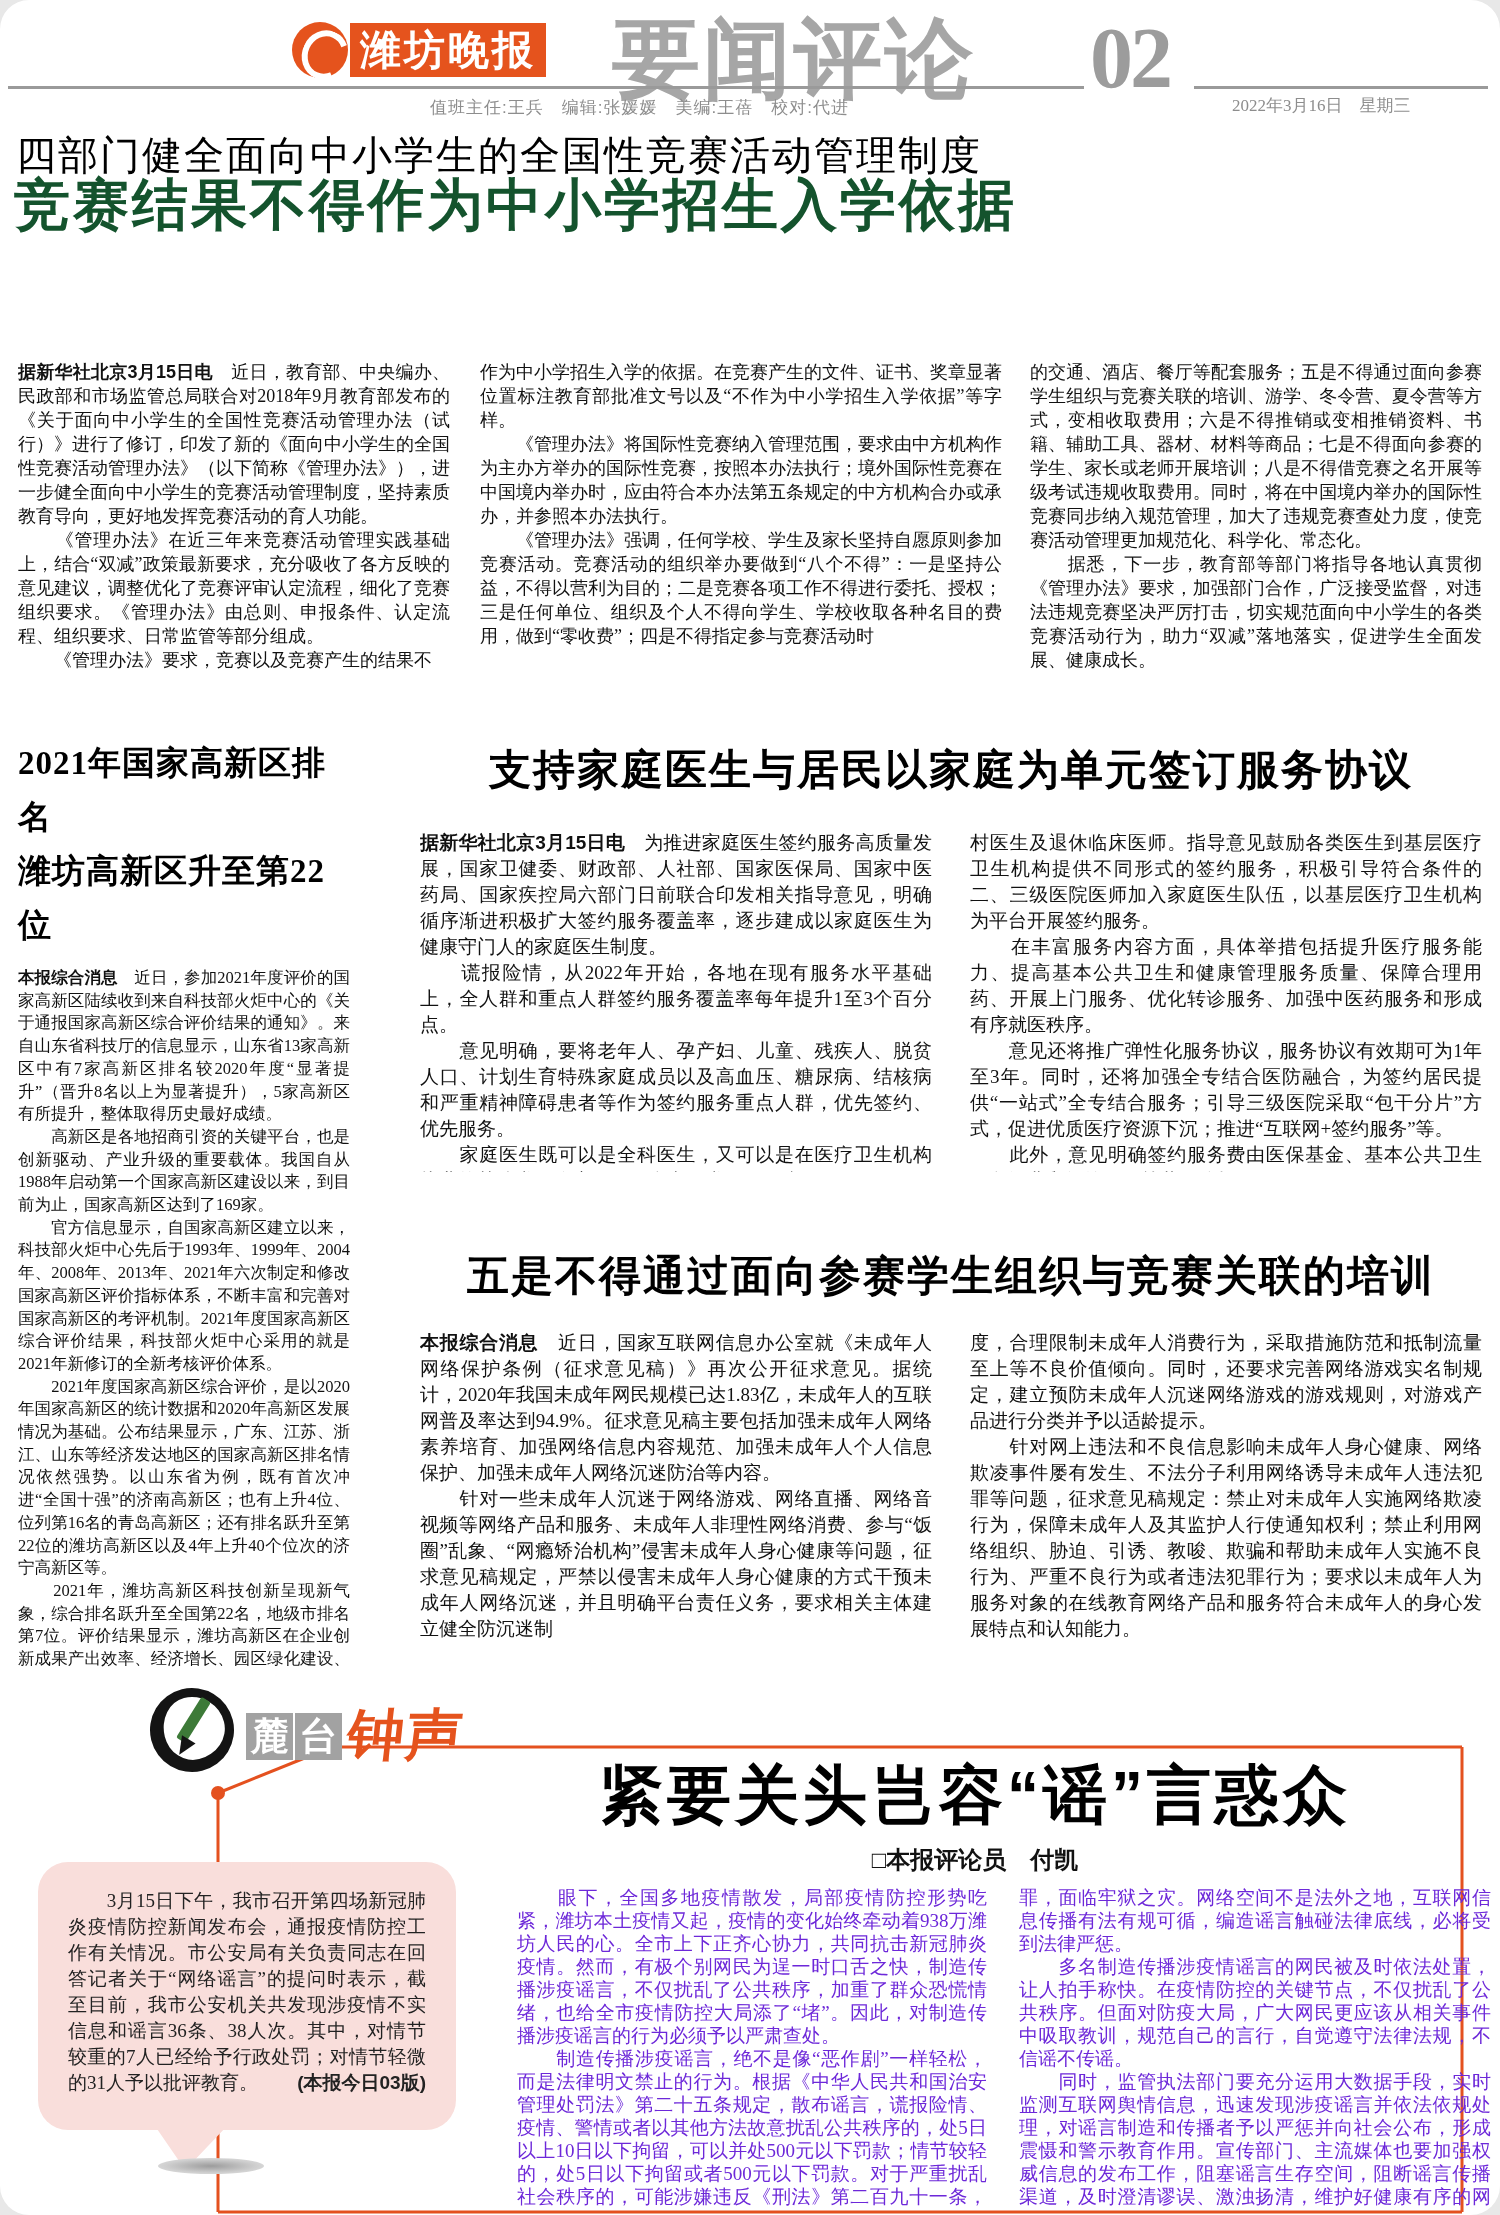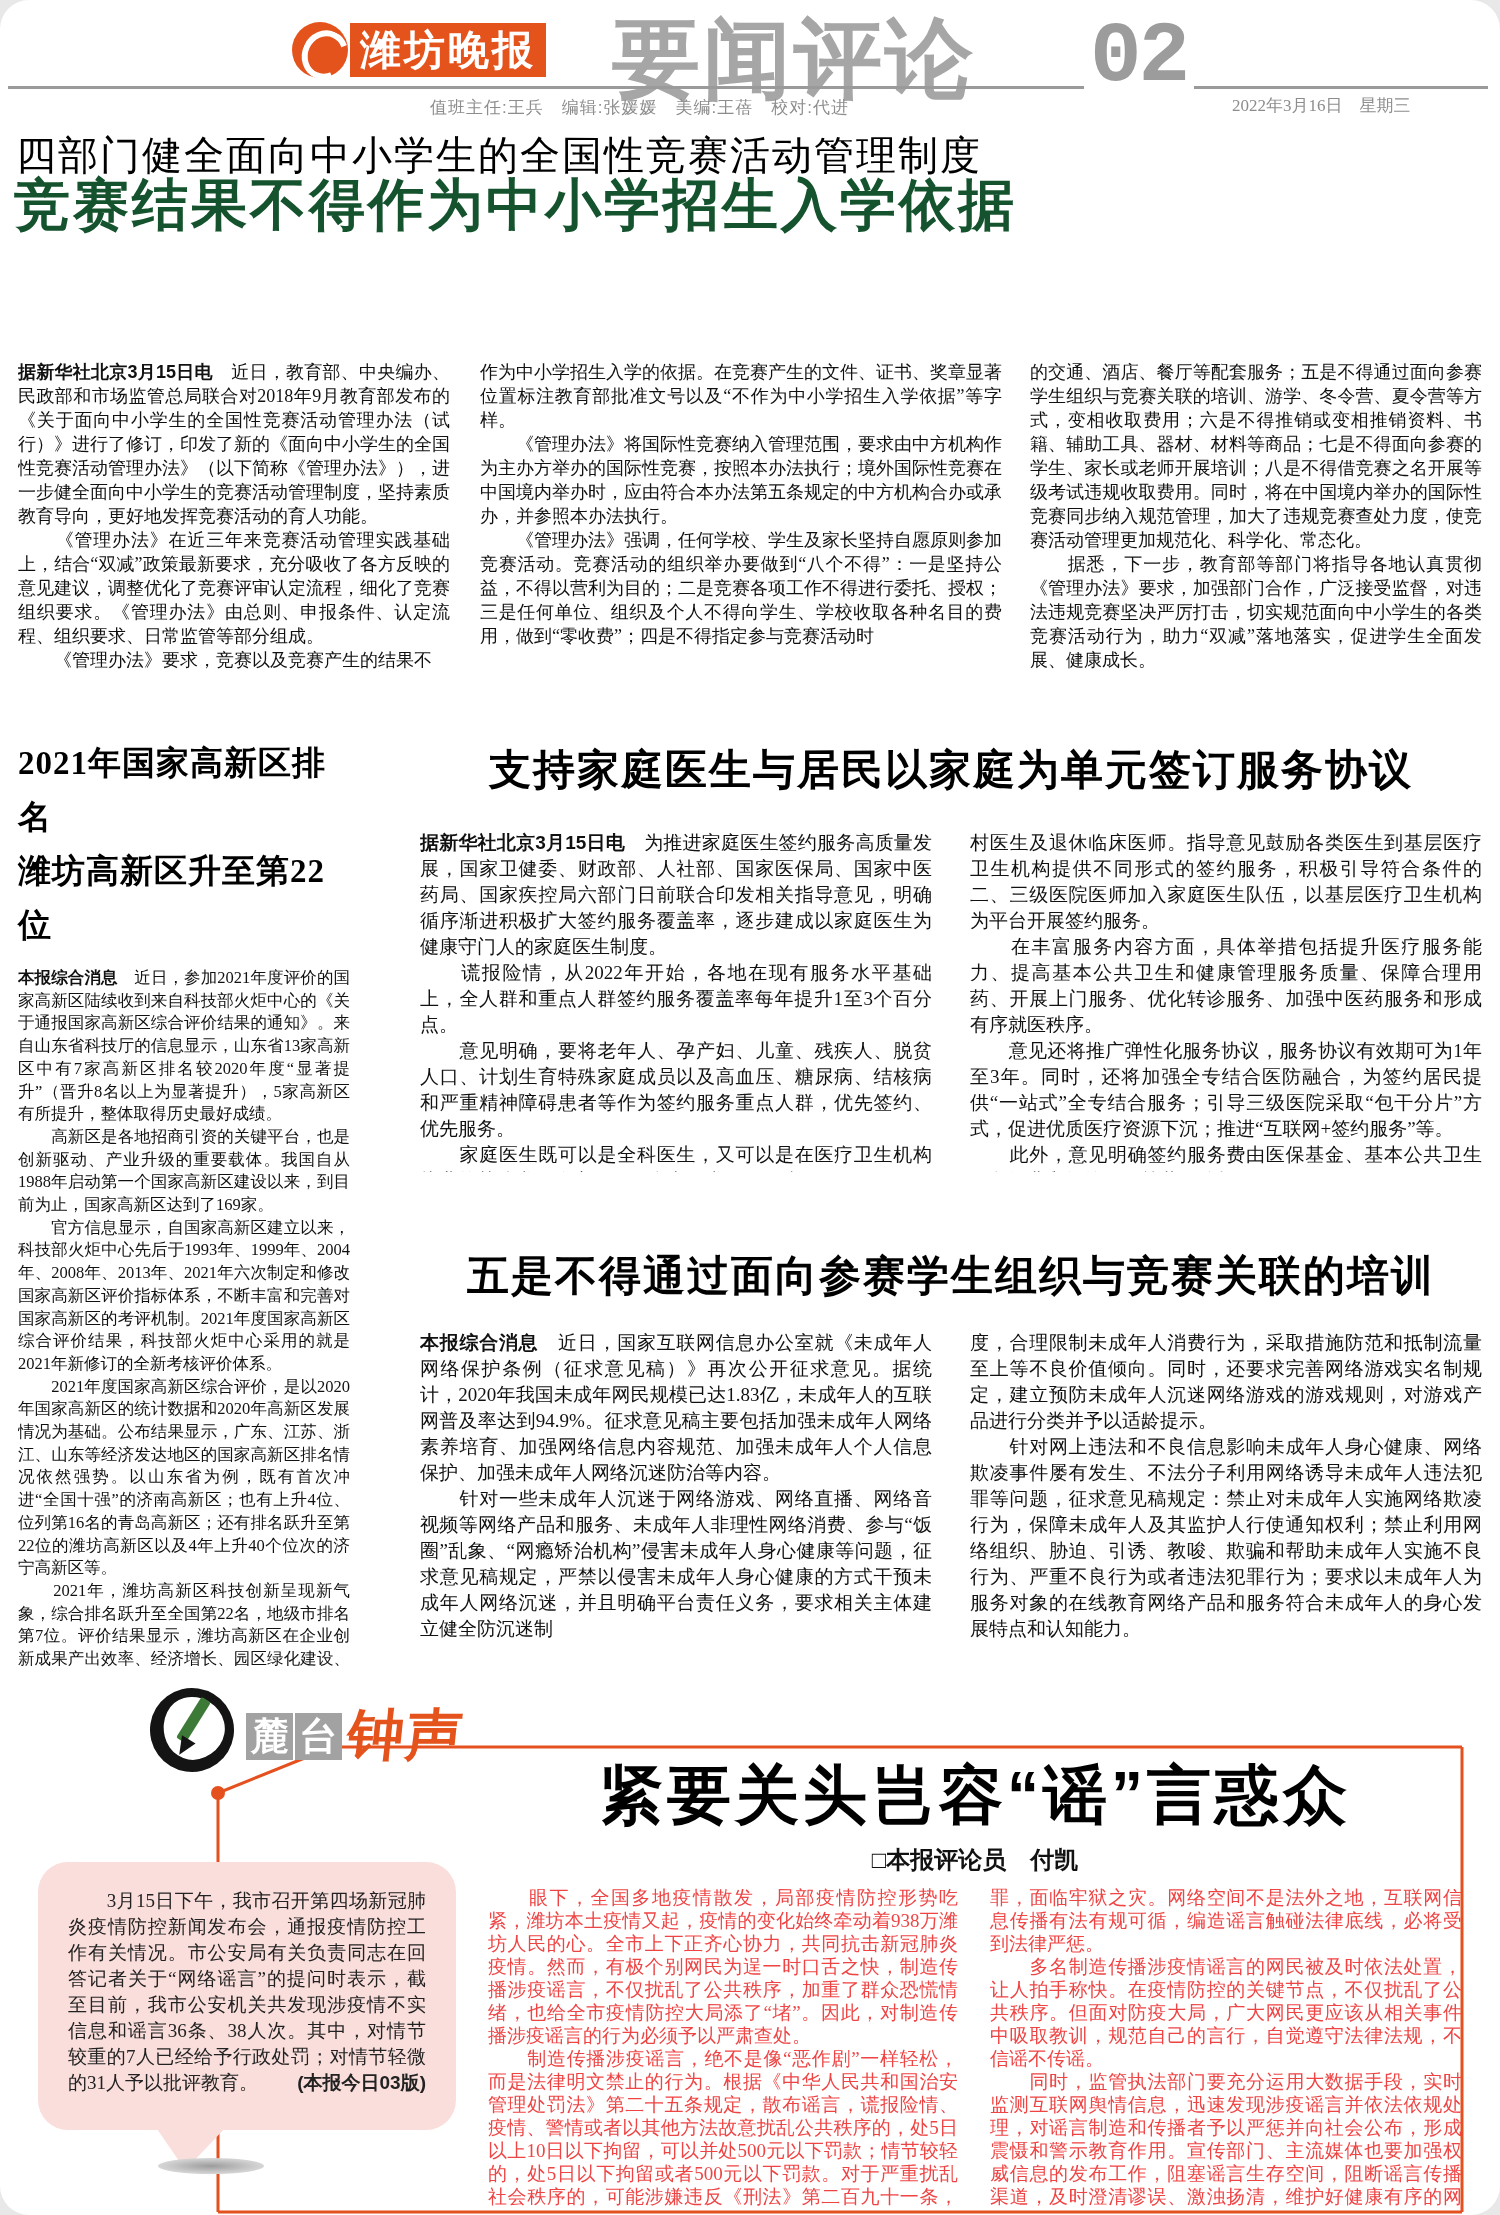--- a/index.html
+++ b/index.html
@@ -13,21 +13,21 @@
      border:6px solid #fff; border-radius:50%; border-right-color:transparent; transform:rotate(24deg); }
   .logo-rect { height:54px; background:#e5531d; color:#fff; font-family:"Liberation Sans","DejaVu Sans",sans-serif;
      font-weight:bold; font-size:41px; line-height:54px; padding:0 10px; letter-spacing:3px; margin-left:2px; }
   .section-title { position:absolute; left:612px; top:0px; font-family:Liberation Serif, serif;
      font-weight:900; font-size:88px; color:#a6a6a6; letter-spacing:3px; }
   .hrule { position:absolute; top:86px; height:3px; background:#9a9a9a; }
   .hrule.left { left:8px; width:1076px; }
   .hrule.right { left:1194px; width:294px; }
   .staff-line { position:absolute; left:430px; top:96px; font-size:17px; color:#8d8d8d; letter-spacing:1px;
      font-family:"Liberation Sans","DejaVu Sans",sans-serif; }
-  .page-number { position:absolute; left:1090px; top:8px; font-family:Liberation Mono, monospace;
+  .page-number { position:absolute; left:1090px; top:8px; font-family:Liberation Serif, serif;
      font-weight:700; font-size:86px; color:#9c9c9c; letter-spacing:-3px; }
   .date-line { position:absolute; left:1232px; top:94px; font-size:17px; color:#8d8d8d; }
 
   
   .kicker { position:absolute; left:16px; top:128px; font-family:"Liberation Sans","DejaVu Sans",sans-serif;
      font-weight:400; font-size:40px; color:#000; letter-spacing:2px; white-space:nowrap; }
   .headline { position:absolute; left:14px; top:168px; font-family:Liberation Sans, sans-serif;
      font-weight:900; font-size:56px; color:#14532d; letter-spacing:3px; white-space:nowrap; }
   .lead-cols { position:absolute; left:18px; top:360px; width:1464px; height:344px; display:flex; overflow:hidden; }
   .lead-col1 { width:432px; margin-right:30px; }
@@ -71,21 +71,21 @@
   .brand-orange { color:#e5531d; font-weight:900; font-size:56px; letter-spacing:2px;
      transform:skewX(-6deg); margin-left:4px; font-family:"Liberation Serif","DejaVu Serif",serif; }
   .op-title { position:absolute; left:490px; top:1752px; width:970px; text-align:center;
      font-family:"Liberation Sans","DejaVu Sans",sans-serif; font-weight:900; font-size:64px; letter-spacing:4px;
      color:#000; white-space:nowrap; }
   .op-byline { position:absolute; left:490px; top:1844px; width:970px; text-align:center;
      font-family:"Liberation Sans","DejaVu Sans",sans-serif; font-weight:bold; font-size:24px; color:#111; }
   .op-cols { position:absolute; left:488px; top:1886px; width:974px; height:320px; display:flex; overflow:hidden; }
   .op-cols .c1 { width:470px; margin-right:32px; }
   .op-cols .c2 { width:472px; }
-  .op-text { font-size:19px; line-height:23px; color:#ef4444; }
+  .op-text { font-size:19px; line-height:23px; color:#6d28d9;margin-left:29px; }
 
   
   .bubble { position:absolute; left:38px; top:1862px; width:418px; height:268px; background:#f9dedb;
      border-radius:30px; padding:26px 30px; overflow:hidden; }
   .bubble-text { font-size:19px; line-height:26px; color:#222; text-align:justify; }
   .bubble-note { float:right; font-family:"Liberation Sans","DejaVu Sans",sans-serif; font-weight:bold; }
   .bubble-tail { position:absolute; left:155px; top:2126px; width:72px; height:44px; background:#f9dedb;
      -webkit-clip-path:polygon(0 0,100% 0,42% 100%); clip-path:polygon(0 0,100% 0,42% 100%); }
   .bubble-shadow { position:absolute; left:158px; top:2158px; width:106px; height:16px; border-radius:50%;
      background:radial-gradient(ellipse at center,#9c9c9c 0%,#cfcfcf 60%,#e9e9e9 100%); }

